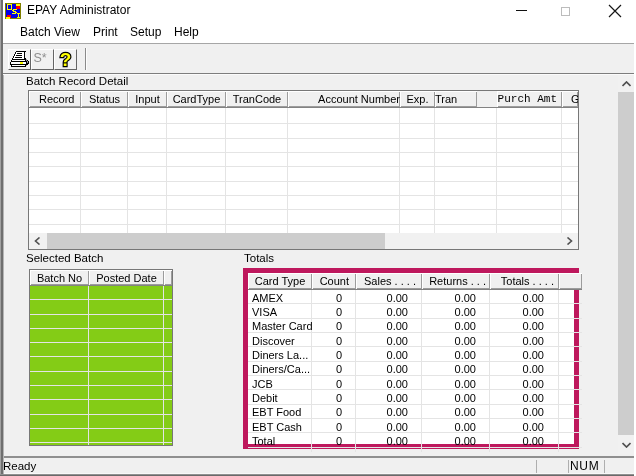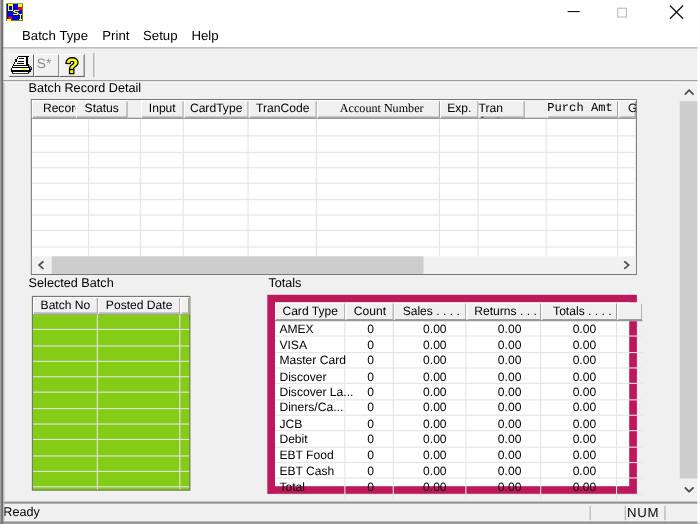--- a/index.html
+++ b/index.html
@@ -114,30 +114,31 @@
       <rect x="1" y="14" width="4" height="1" fill="#ffff00"></rect>
       <rect x="5" y="14" width="1" height="1" fill="#ff0000"></rect>
       <rect x="6" y="14" width="6" height="1" fill="#0000e8"></rect>
       <rect x="12" y="14" width="3" height="1" fill="#ffff00"></rect>
       <rect x="15" y="14" width="1" height="1" fill="#808000"></rect>
       <rect x="0" y="15" width="1" height="1" fill="#808000"></rect>
       <rect x="1" y="15" width="4" height="1" fill="#ffff00"></rect>
       <rect x="5" y="15" width="11" height="1" fill="#808000"></rect>
     </svg>
 
+  <div class="abs t12" style="left:27px;top:3px;">EPAY Administrator</div>
 
   <div class="abs" style="left:516px;top:10px;width:11px;height:1px;background:#101010;"></div>
   <div class="abs" style="left:561px;top:7px;width:7px;height:7px;border:1px solid #bcbcbc;"></div>
   <svg class="abs" style="left:608px;top:4px;" width="14" height="14" viewBox="0 0 14 14">
     <path d="M1 1 L13 13 M13 1 L1 13" stroke="#161616" stroke-width="1.2"></path>
   </svg>
 
   <div class="abs" style="left:0;top:22px;width:636px;height:21px;background:#ffffff;"></div>
   <div class="abs t12" style="left:20px;top:25px;">Batch</div>
-  <div class="abs t12" style="left:54px;top:25px;">Type</div>
+  <div class="abs t12" style="left:54px;top:25px;">View</div>
   <div class="abs t12" style="left:93px;top:25px;">Print</div>
   <div class="abs t12" style="left:130px;top:25px;">Setup</div>
   <div class="abs t12" style="left:174px;top:25px;">Help</div>
   <div class="abs" style="left:0;top:43px;width:636px;height:1px;background:#a6a6a6;"></div>
 
   <div class="abs" style="left:8px;top:49px;width:21px;height:19px;background:#f1f1f1;
        border-top:1px solid #fff;border-left:1px solid #fff;
        border-right:1px solid #656565;border-bottom:1px solid #656565;"></div>
   <div class="abs" style="left:31px;top:49px;width:21px;height:19px;background:#f1f1f1;
        border-top:1px solid #fff;border-left:1px solid #fff;
@@ -219,33 +220,33 @@
   <div class="abs" style="left:0;top:74px;width:636px;height:1px;background:#fbfbfb;"></div>
 
   <div class="abs" style="left:26px;top:74px;font-size:11.5px;line-height:14px;white-space:nowrap;">Batch Record Detail</div>
 
   <div class="abs" style="left:28px;top:90px;width:551px;height:160px;background:#fff;border:1px solid #777;box-sizing:border-box;">
 
     <div class="abs" style="left:0;top:0;width:549px;height:16px;border-bottom:1px solid #828282;background:#f0f0f0;" id="brdhdr">
       <div class="hdrcell" style="left:0px;width:52px;height:16px;text-align:left;padding-left:10px;">
           <span>Record</span>
         </div>
-      <div class="hdrcell" style="left:40px;width:47px;height:16px;">
+      <div class="hdrcell" style="left:52px;width:47px;height:16px;">
           <span>Status</span>
         </div>
       <div class="hdrcell" style="left:99px;width:39px;height:16px;">
           <span>Input</span>
         </div>
       <div class="hdrcell" style="left:138px;width:59px;height:16px;">
           <span>CardType</span>
         </div>
       <div class="hdrcell" style="left:197px;width:62px;height:16px;">
           <span>TranCode</span>
         </div>
-      <div class="hdrcell" style="left:259px;width:112px;height:16px;text-align:center;padding-left:6px;font-family:Liberation Serif, serif;">
+      <div class="hdrcell" style="left:259px;width:112px;height:16px;text-align:right;padding-left:6px;">
           <span>Account Number</span>
         </div>
       <div class="hdrcell" style="left:371px;width:35px;height:16px;">
           <span>Exp.</span>
         </div>
       <div class="hdrcell" style="left:406px;width:42px;height:16px;text-align:left;padding-right:5px;">
           <span>Tran Amt</span>
         </div>
       <div class="hdrcell" style="left:468px;width:65px;height:16px;text-align:right;padding-right:5px;font-family:Liberation Mono, monospace;">
           <span>Purch Amt</span>
@@ -306,21 +307,21 @@
     <div class="hline" style="left:0;top:86px;width:142px;"></div>
     <div class="hline" style="left:0;top:101px;width:142px;"></div>
     <div class="hline" style="left:0;top:115px;width:142px;"></div>
     <div class="hline" style="left:0;top:129px;width:142px;"></div>
     <div class="hline" style="left:0;top:144px;width:142px;"></div>
     <div class="hline" style="left:0;top:158px;width:142px;"></div>
     <div class="hline" style="left:0;top:172px;width:142px;"></div>
   </div>
 
   <div class="abs" style="left:244px;top:251px;font-size:11.5px;line-height:14px;white-space:nowrap;">Totals</div>
-  <div class="abs" style="left:243px;top:268px;width:336px;height:181px;background:#fff;border:7px solid #be185d;box-sizing:border-box;" id="totals">
+  <div class="abs" style="left:243px;top:268px;width:336px;height:181px;background:#fff;border:5px solid #be185d;box-sizing:border-box;" id="totals">
     <div class="abs" style="left:0;top:0;width:334px;height:16px;border-bottom:1px solid #828282;background:#f0f0f0;">
       <div class="hdrcell" style="left:0px;width:64px;height:16px;">
           <span>Card Type</span>
         </div>
       <div class="hdrcell" style="left:64px;width:44px;height:16px;text-align:right;padding-right:7px;">
           <span>Count</span>
         </div>
       <div class="hdrcell" style="left:108px;width:66px;height:16px;text-align:right;padding-right:6px;">
           <span>Sales . . . .</span>
         </div>
@@ -363,21 +364,21 @@
     <div class="abs t11" style="left:4px;top:46px;">Master Card</div>
     <div class="abs t11" style="right:232px;top:46px;">0</div>
     <div class="abs t11" style="right:166px;top:46px;">0.00</div>
     <div class="abs t11" style="right:98px;top:46px;">0.00</div>
     <div class="abs t11" style="right:30px;top:46px;">0.00</div>
     <div class="abs t11" style="left:4px;top:61px;">Discover</div>
     <div class="abs t11" style="right:232px;top:61px;">0</div>
     <div class="abs t11" style="right:166px;top:61px;">0.00</div>
     <div class="abs t11" style="right:98px;top:61px;">0.00</div>
     <div class="abs t11" style="right:30px;top:61px;">0.00</div>
-    <div class="abs t11" style="left:4px;top:75px;">Discover La...</div>
+    <div class="abs t11" style="left:4px;top:75px;">Diners La...</div>
     <div class="abs t11" style="right:232px;top:75px;">0</div>
     <div class="abs t11" style="right:166px;top:75px;">0.00</div>
     <div class="abs t11" style="right:98px;top:75px;">0.00</div>
     <div class="abs t11" style="right:30px;top:75px;">0.00</div>
     <div class="abs t11" style="left:4px;top:89px;">Diners/Ca...</div>
     <div class="abs t11" style="right:232px;top:89px;">0</div>
     <div class="abs t11" style="right:166px;top:89px;">0.00</div>
     <div class="abs t11" style="right:98px;top:89px;">0.00</div>
     <div class="abs t11" style="right:30px;top:89px;">0.00</div>
     <div class="abs t11" style="left:4px;top:104px;">JCB</div>

